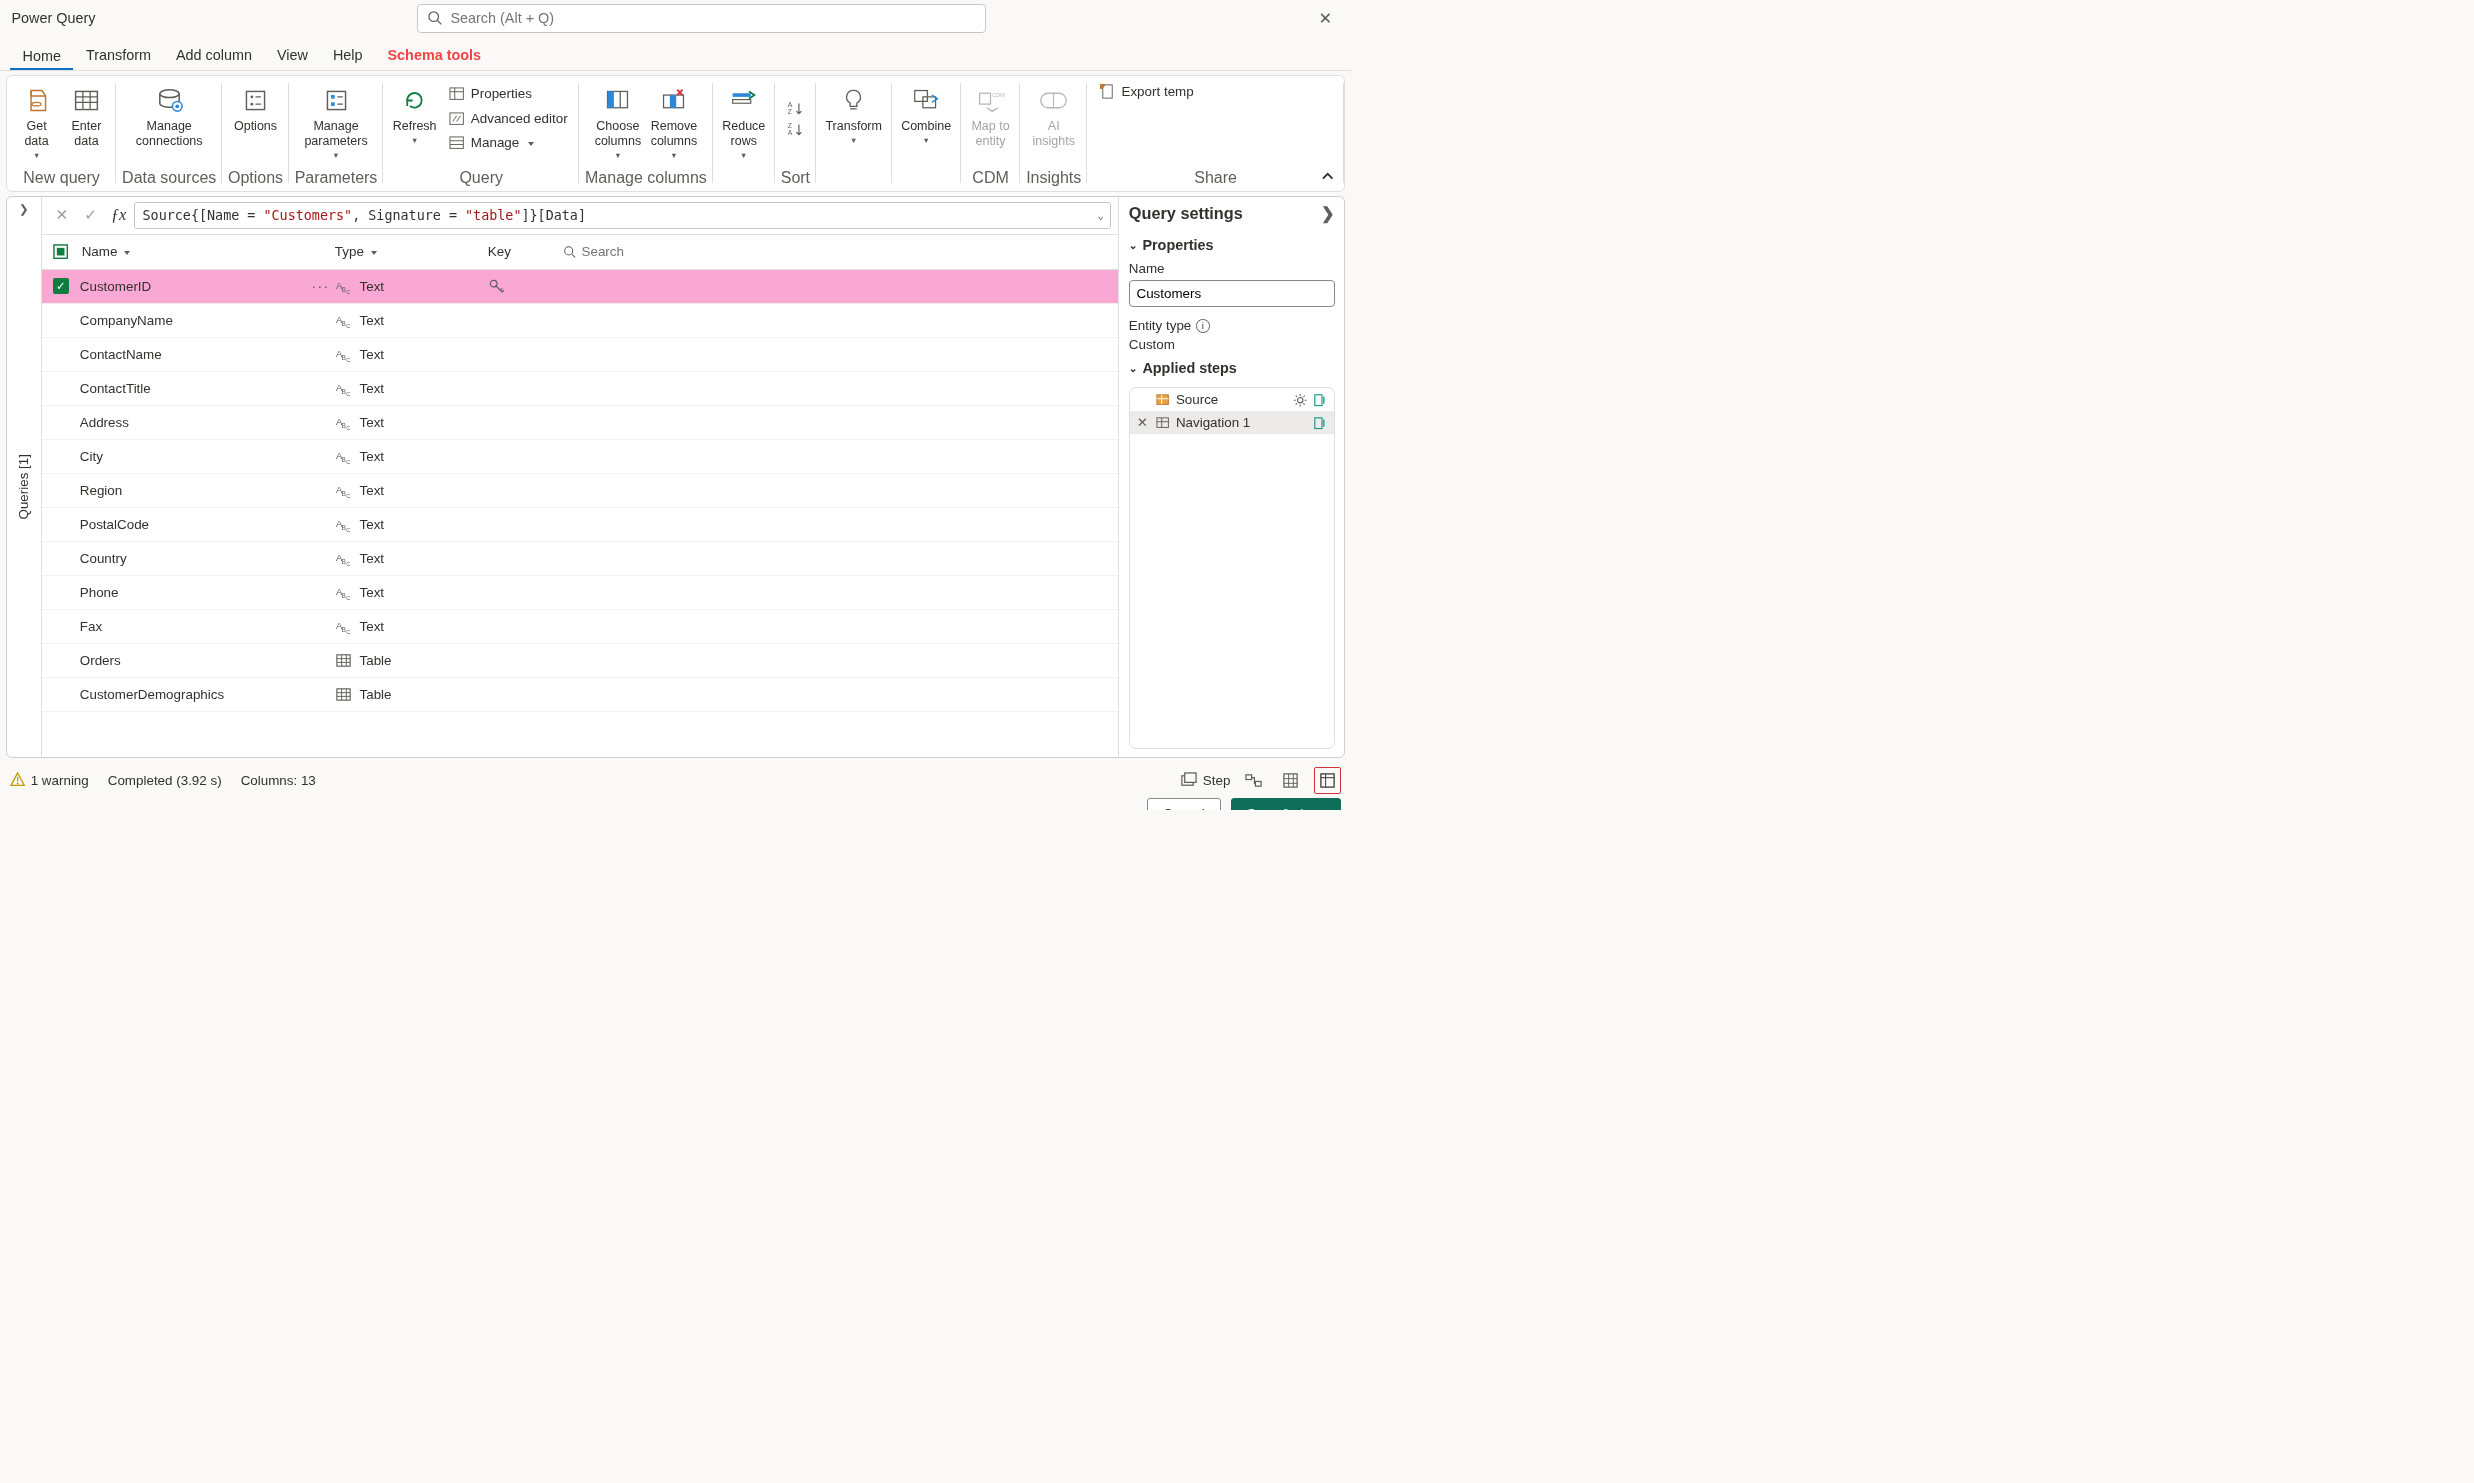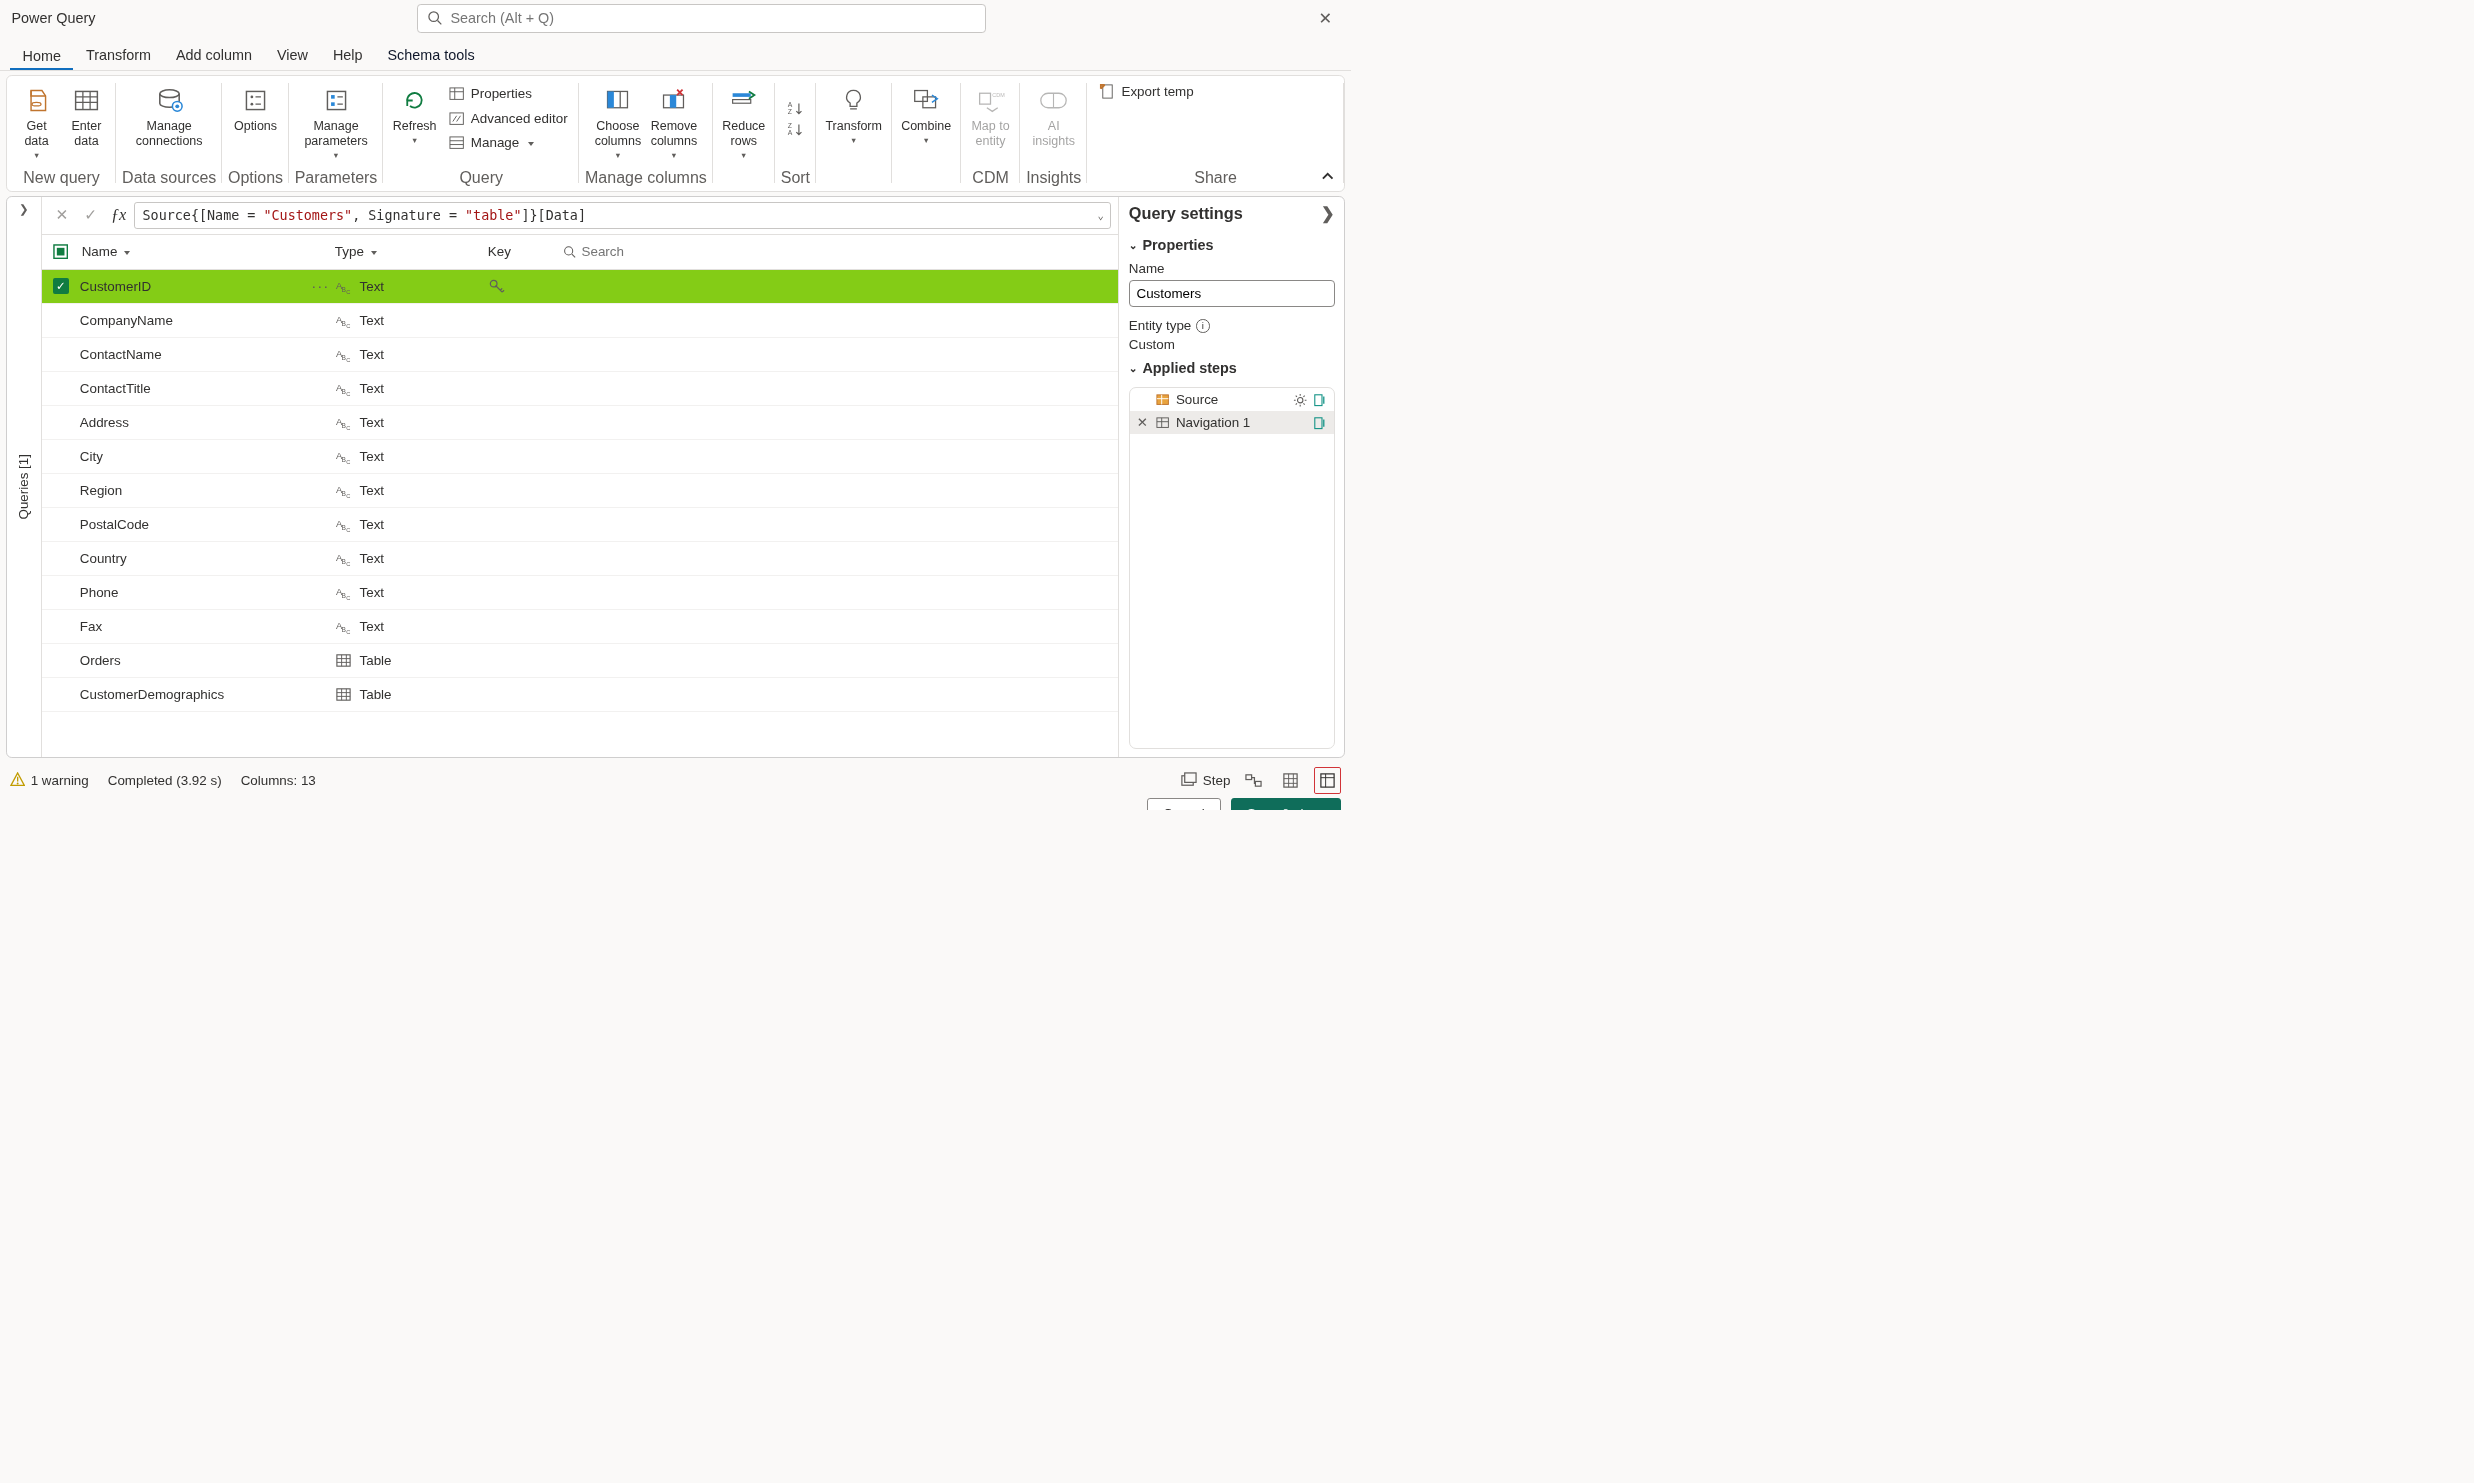--- a/index.html
+++ b/index.html
@@ -64,21 +64,21 @@
     padding: 7.7px 12.5px 6.7px;
     font-size: 14.4px;
     cursor: pointer;
     color: #323130;
   }
   .ribbon-tab.active {
     border-bottom: 2.9px solid #106ebe;
     padding-bottom: 3.8px;
     color: #323130;
   }
-  .ribbon-tab.accent { color: #0f172a; }
+  .ribbon-tab.accent { color: #ef4444; font-weight: bold; }
 
   
   .ribbon-body {
     display: flex;
     height: 117px;
     background: #fff;
     border: 1px solid #e1dfdd;
     border-radius: 5.8px;
     margin: 3.8px 5.8px 3.8px 5.8px;
     position: relative;
@@ -216,21 +216,21 @@
     overflow-y:auto;
     flex:1;
   }
   .schema-row {
     display:flex; align-items:center;
     height:34px;
     border-bottom:1px solid #f2f1f0;
     font-size:13.4px;
     padding-right:9.6px;
   }
-  .schema-row.selected { background:#84cc16; }
+  .schema-row.selected { background:#f9a8d4; }
   .schema-row .chk { width:38px; display:flex; justify-content:center; }
   .schema-row .nm { width:226px; }
   .schema-row .more { width:29px; color:#605e5c; font-size:15.3px; letter-spacing:1px; text-align:center;}
   .schema-row:not(.selected) .more { visibility:hidden; }
   .schema-row .typecol { width:153px; display:flex; align-items:center; gap:7.7px; }
   .schema-row .keycol { width:75px; }
 
   .chk-box {
     width:16.3px; height:16.3px; border-radius:1.9px;
     display:flex; align-items:center; justify-content:center;

